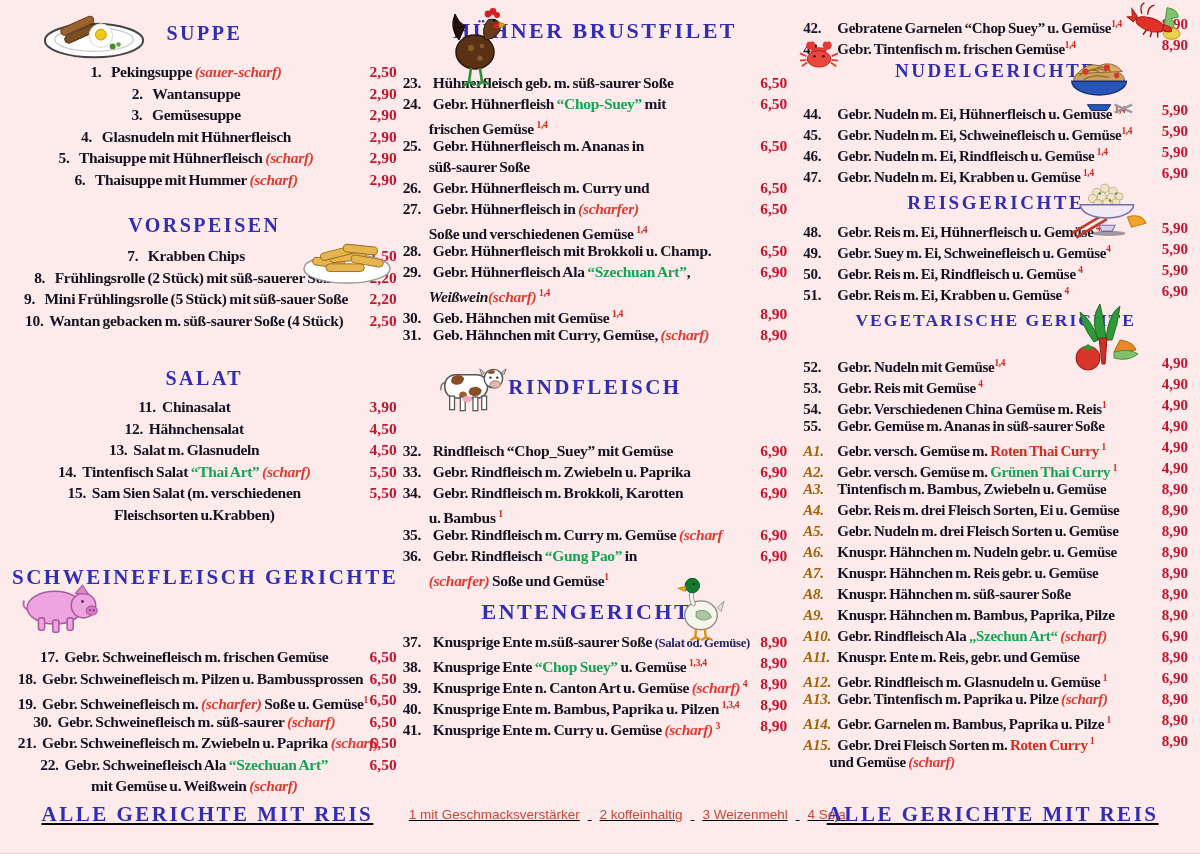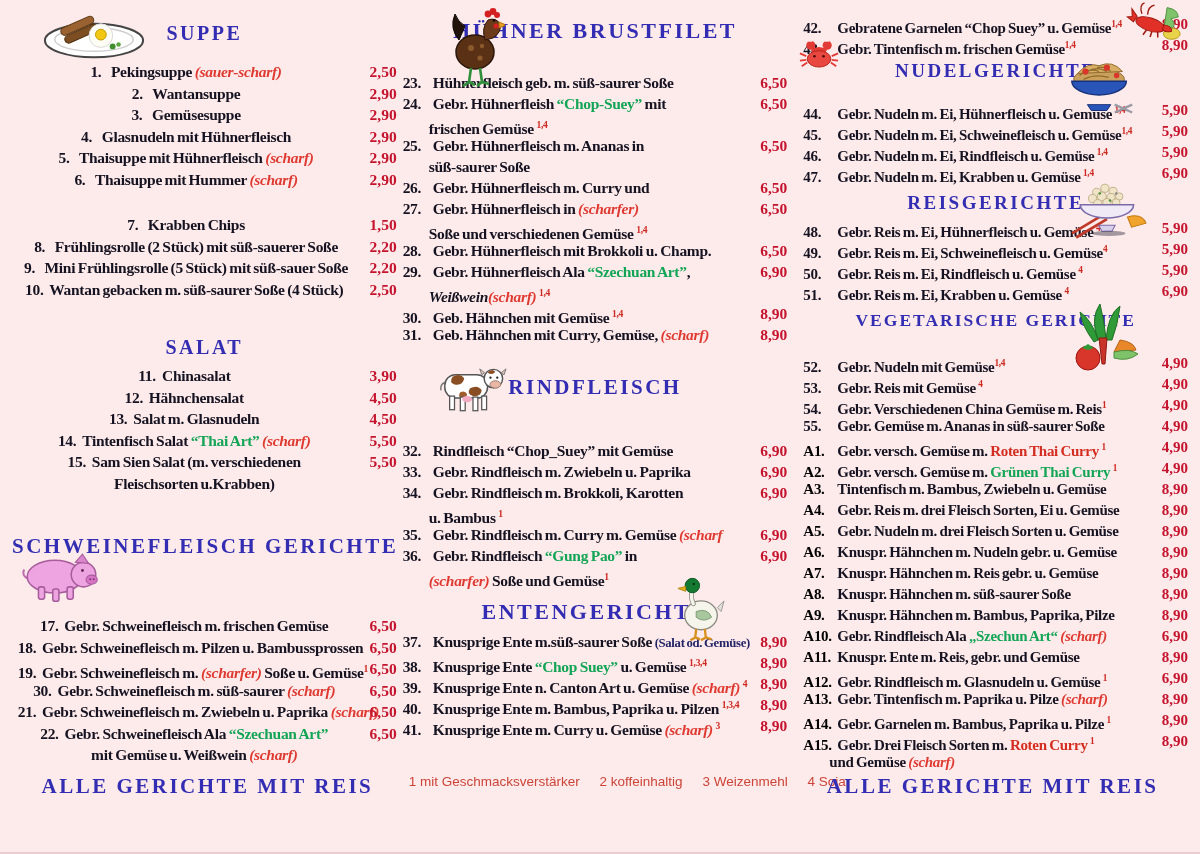--- a/index.html
+++ b/index.html
@@ -28,21 +28,21 @@
     padding:0 46px 0 0;
     line-height:21px;height:21px;
     white-space:nowrap;
     font-weight:bold;color:#151321;
     font-size:15.5px;letter-spacing:-0.3px;word-spacing:-1px;
   }
   .col-1 .row{height:21.5px;line-height:21.5px;text-align:center;}
   .col-3 .row{font-size:15px;height:21px;}
   .no{display:inline-block;min-width:30px;color:#151321;}
   .col-3 .no{min-width:34px;}
-  .a-no{color:#000000;}
+  .a-no{color:#a16207;font-style:italic;}
   .txt{display:inline;}
   .price{
     position:absolute;right:0;top:0;
     color:#c5142e;font-weight:bold;letter-spacing:0;
   }
   .row.cont{padding-left:26px;}
 
   
   .sg-t{color:#151321;}
   .sg-i{color:#151321;font-style:italic;}
@@ -99,21 +99,21 @@
   .sec-reis .sec-head{margin-bottom:4px;}
   .sec-reis .sec-title{font-size:19px;}
   .sec-reis .icon-right{right:38px;top:-16px;width:82px;}
 
   .sec-vegetarisch{margin-top:8px;}
   .sec-vegetarisch .sec-head{margin-bottom:22px;}
   .sec-vegetarisch .sec-title{font-size:17.5px;letter-spacing:2px;}
   .sec-vegetarisch .icon-right{right:46px;top:-10px;width:74px;}
 
   
-  .footer{height:58px;display:flex;padding:0 14px 20px 14px;}
+  .footer{height:58px;display:flex;align-items:center;padding:0 14px 20px 14px;text-decoration:underline;}
   .f-title{
     width:33%;text-align:center;color:#322db2;font-weight:bold;
     font-size:21px;letter-spacing:2.5px;white-space:nowrap;
   }
   .f-notes{
     width:34%;text-align:center;
     font-family:"Liberation Sans", sans-serif;
     color:#cc4438;font-size:13.5px;white-space:nowrap;
   }
   .f-notes span{margin:0 8px;}
@@ -138,20 +138,33 @@
             </svg>
           </span><span class="sec-title">SUPPE</span></div>
         <div class="row"><span class="no">1.</span><span class="txt"><span class="sg-t">Pekingsuppe </span><span class="sg-sp">(sauer-scharf)</span></span><span class="price">2,50</span></div>
         <div class="row"><span class="no">2.</span><span class="txt"><span class="sg-t">Wantansuppe</span></span><span class="price">2,90</span></div>
         <div class="row"><span class="no">3.</span><span class="txt"><span class="sg-t">Gemüsesuppe</span></span><span class="price">2,90</span></div>
         <div class="row"><span class="no">4.</span><span class="txt"><span class="sg-t">Glasnudeln mit Hühnerfleisch</span></span><span class="price">2,90</span></div>
         <div class="row"><span class="no">5.</span><span class="txt"><span class="sg-t">Thaisuppe mit Hühnerfleisch </span><span class="sg-sp">(scharf)</span></span><span class="price">2,90</span></div>
         <div class="row"><span class="no">6.</span><span class="txt"><span class="sg-t">Thaisuppe mit Hummer </span><span class="sg-sp">(scharf)</span></span><span class="price">2,90</span></div>
       </section>
       <section class="sec sec-vorspeisen">
+        <div class="sec-head"><span class="sec-title">VORSPEISEN</span><span class="icon icon-right">
+            <svg viewBox="0 0 96 50">
+              <ellipse cx="48" cy="32" rx="45" ry="15" fill="#fff" stroke="#9a9a9a" stroke-width="1.5"></ellipse>
+              <g stroke="#9a6d1d" stroke-width="1" fill="#e7b54f">
+                <rect x="12" y="22" width="34" height="8" rx="4" transform="rotate(8 29 26)"></rect>
+                <rect x="30" y="16" width="38" height="8" rx="4" transform="rotate(-6 49 20)"></rect>
+                <rect x="52" y="20" width="34" height="8" rx="4" transform="rotate(10 69 24)"></rect>
+                <rect x="20" y="12" width="36" height="8" rx="4" transform="rotate(-14 38 16)"></rect>
+                <rect x="44" y="8" width="36" height="8" rx="4" transform="rotate(6 62 12)"></rect>
+                <rect x="26" y="27" width="40" height="8" rx="4"></rect>
+              </g>
+            </svg>
+          </span></div>
         <div class="row"><span class="no">7.</span><span class="txt"><span class="sg-t">Krabben Chips</span></span><span class="price">1,50</span></div>
         <div class="row"><span class="no">8.</span><span class="txt"><span class="sg-t">Frühlingsrolle (2 Stück) mit süß-sauerer Soße</span></span><span class="price">2,20</span></div>
         <div class="row"><span class="no">9.</span><span class="txt"><span class="sg-t">Mini Frühlingsrolle (5 Stück) mit süß-sauer Soße</span></span><span class="price">2,20</span></div>
         <div class="row"><span class="no">10.</span><span class="txt"><span class="sg-t">Wantan gebacken m. süß-saurer Soße (4 Stück)</span></span><span class="price">2,50</span></div>
       </section>
       <section class="sec sec-salat">
         <div class="sec-head"><span class="sec-title">SALAT</span></div>
         <div class="row"><span class="no">11.</span><span class="txt"><span class="sg-t">Chinasalat</span></span><span class="price">3,90</span></div>
         <div class="row"><span class="no">12.</span><span class="txt"><span class="sg-t">Hähnchensalat</span></span><span class="price">4,50</span></div>
         <div class="row"><span class="no">13.</span><span class="txt"><span class="sg-t">Salat m. Glasnudeln</span></span><span class="price">4,50</span></div>
@@ -350,21 +363,21 @@
               </g>
               <circle cx="31" cy="17" r="1.2" fill="#4e8f3e"></circle>
               <circle cx="41" cy="24" r="1.2" fill="#4e8f3e"></circle>
               <circle cx="47" cy="17" r="1.2" fill="#888"></circle>
               <path d="M12 28 a26 13 0 0 0 52 0 z" fill="#efeaf6" stroke="#7a6aa8" stroke-width="1.5"></path>
               <path d="M30 48 h16 l-3 6 h-10z" fill="#d8cfec" stroke="#7a6aa8"></path>
               <ellipse cx="40" cy="56" rx="16" ry="2.6" fill="#3a3244" opacity="0.45"></ellipse>
             </svg>
           </span></div>
         <div class="row"><span class="no">48.</span><span class="txt"><span class="sg-t">Gebr. Reis m. Ei, Hühnerfleisch u. Gemüse </span><sup class="sg-s">4</sup></span><span class="price">5,90</span></div>
-        <div class="row"><span class="no">49.</span><span class="txt"><span class="sg-t">Gebr. Reis m. Ei, Schweinefleisch u. Gemüse</span><sup class="sg-s">4</sup></span><span class="price">5,90</span></div>
+        <div class="row"><span class="no">49.</span><span class="txt"><span class="sg-t">Gebr. Suey m. Ei, Schweinefleisch u. Gemüse</span><sup class="sg-s">4</sup></span><span class="price">5,90</span></div>
         <div class="row"><span class="no">50.</span><span class="txt"><span class="sg-t">Gebr. Reis m. Ei, Rindfleisch u. Gemüse </span><sup class="sg-s">4</sup></span><span class="price">5,90</span></div>
         <div class="row"><span class="no">51.</span><span class="txt"><span class="sg-t">Gebr. Reis m. Ei, Krabben u. Gemüse </span><sup class="sg-s">4</sup></span><span class="price">6,90</span></div>
       </section>
       <section class="sec sec-vegetarisch">
         <div class="sec-head"><span class="sec-title">VEGETARISCHE GERICHTE</span><span class="icon icon-right">
             <svg viewBox="0 0 74 76">
               <g fill="#2f9a38" stroke="#1d6f24" stroke-width="1">
                 <path d="M30 40 Q22 18 32 4 q4 16 6 34z"></path>
                 <path d="M38 40 Q40 14 52 6 q-2 18 -8 34z"></path>
                 <path d="M26 42 Q14 26 12 12 q12 8 18 28z"></path>

